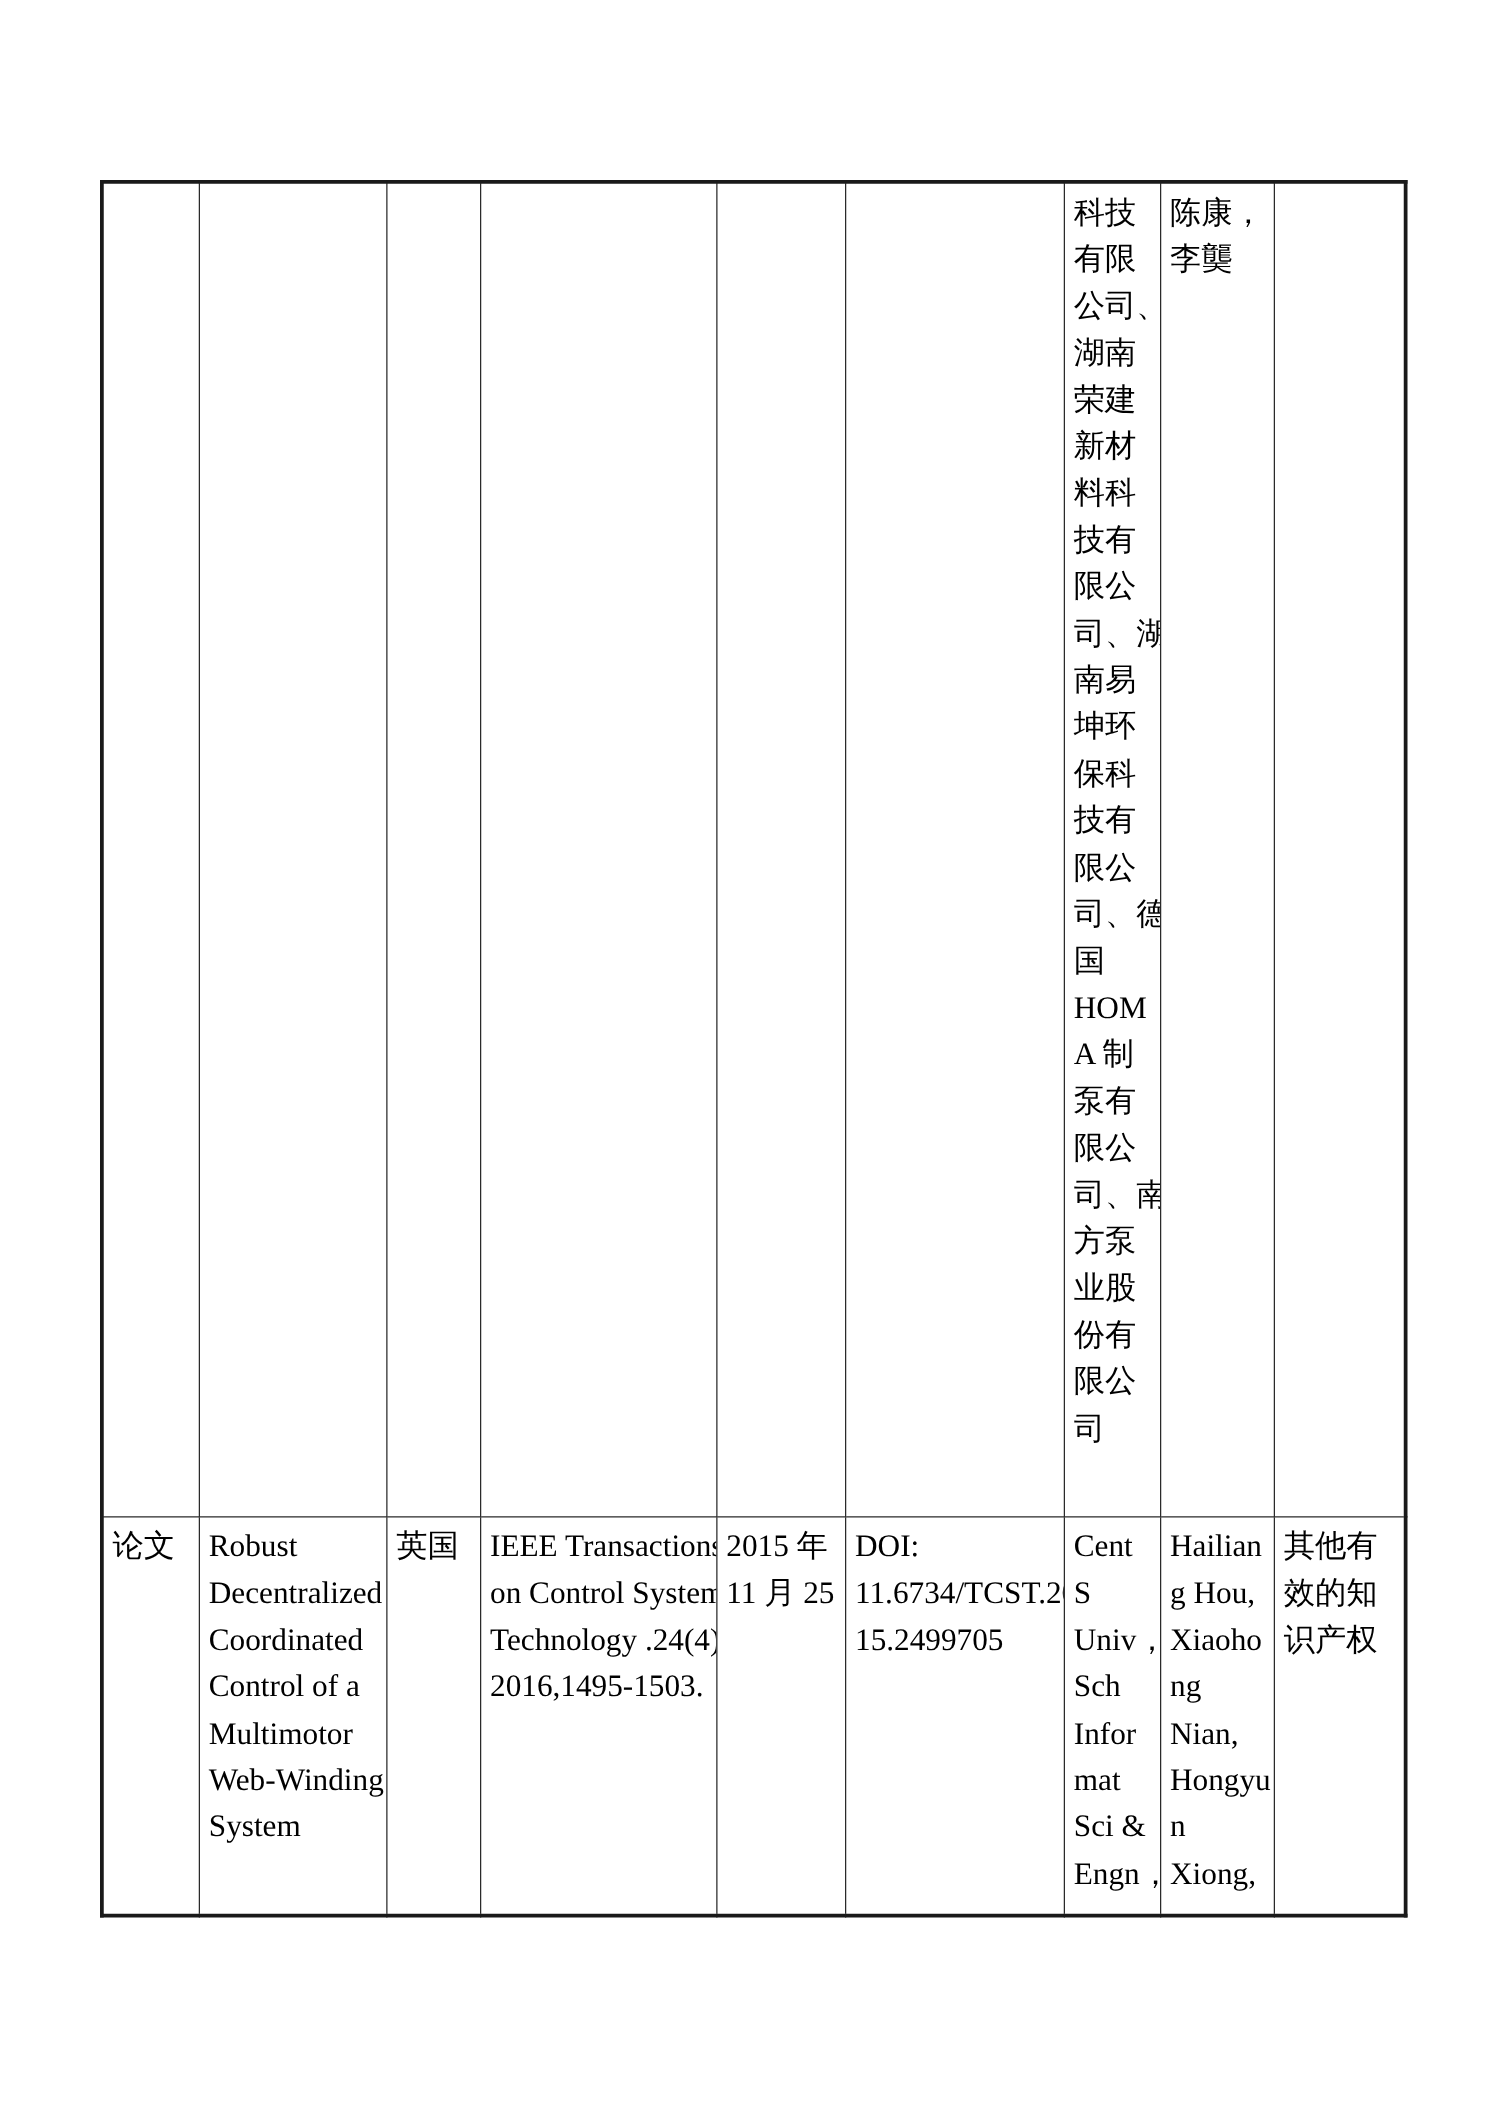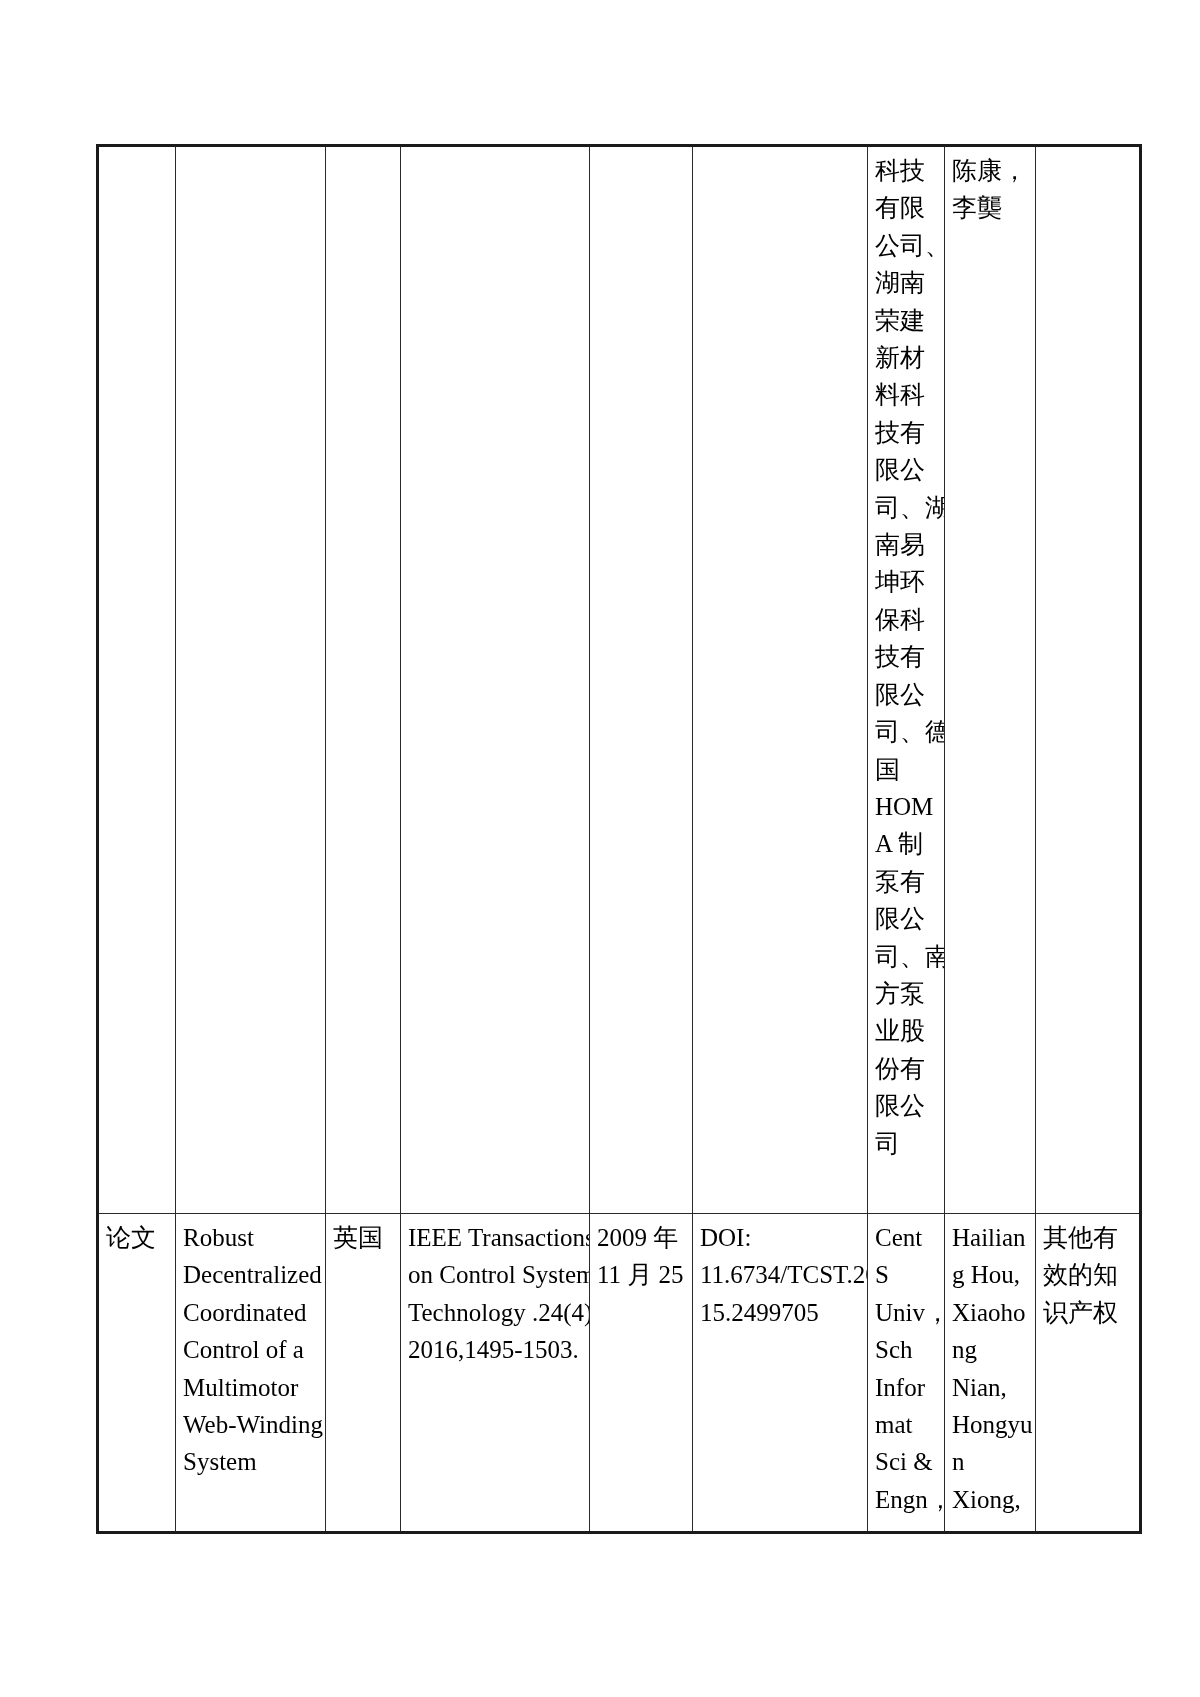--- a/index.html
+++ b/index.html
@@ -16,21 +16,21 @@
   }
   .doc-page {
     position: absolute;
     left: 0; top: 0;
     width: 1200px;
     height: 1697px;
     background: #ffffff;
   }
   table.pub-table {
     position: absolute;
-    left: 96px;
+    left: 80px;
     top: 144px;
     width: 1043px;
     border-collapse: collapse;
     table-layout: fixed;
     border: 3px solid #1a1a1a;
   }
   table.pub-table td {
     border: 1px solid #2a2a2a;
     vertical-align: top;
     text-align: left;
@@ -106,21 +106,21 @@
 Coordinated
 Control of a
 Multimotor
 Web-Winding
 System</td>
         <td>英国</td>
         <td>IEEE Transactions
 on Control Systems
 Technology .24(4),
 2016,1495-1503.</td>
-        <td>2009 年
+        <td>2015 年
 11 月 25</td>
         <td>DOI:
 11.6734/TCST.20
 15.2499705</td>
         <td>Cent
 S
 Univ，
 Sch
 Infor
 mat

